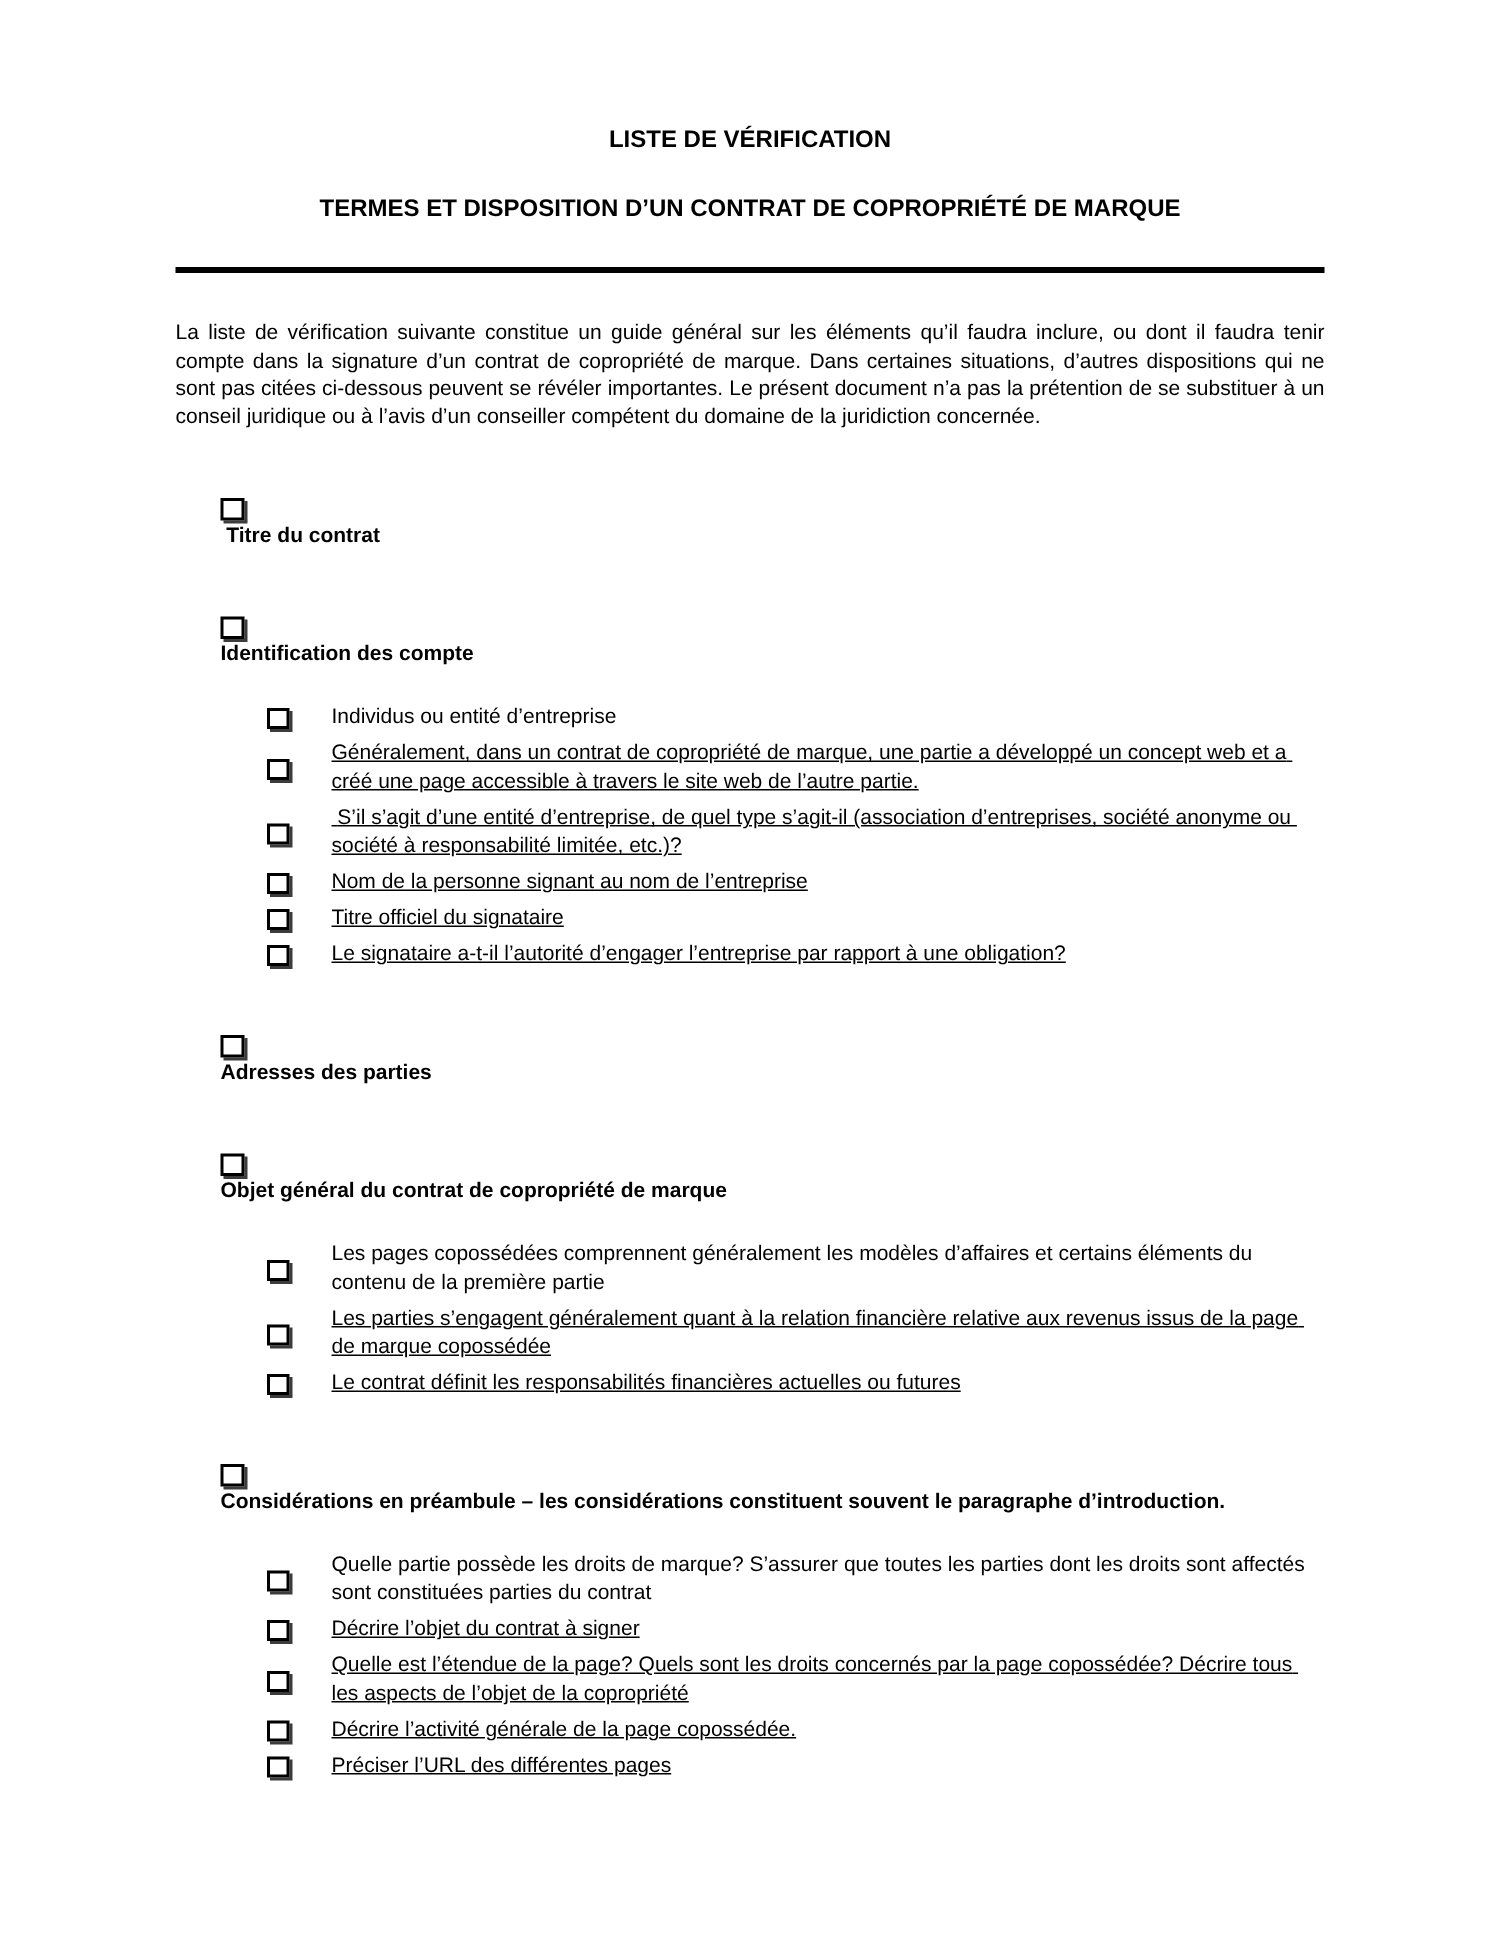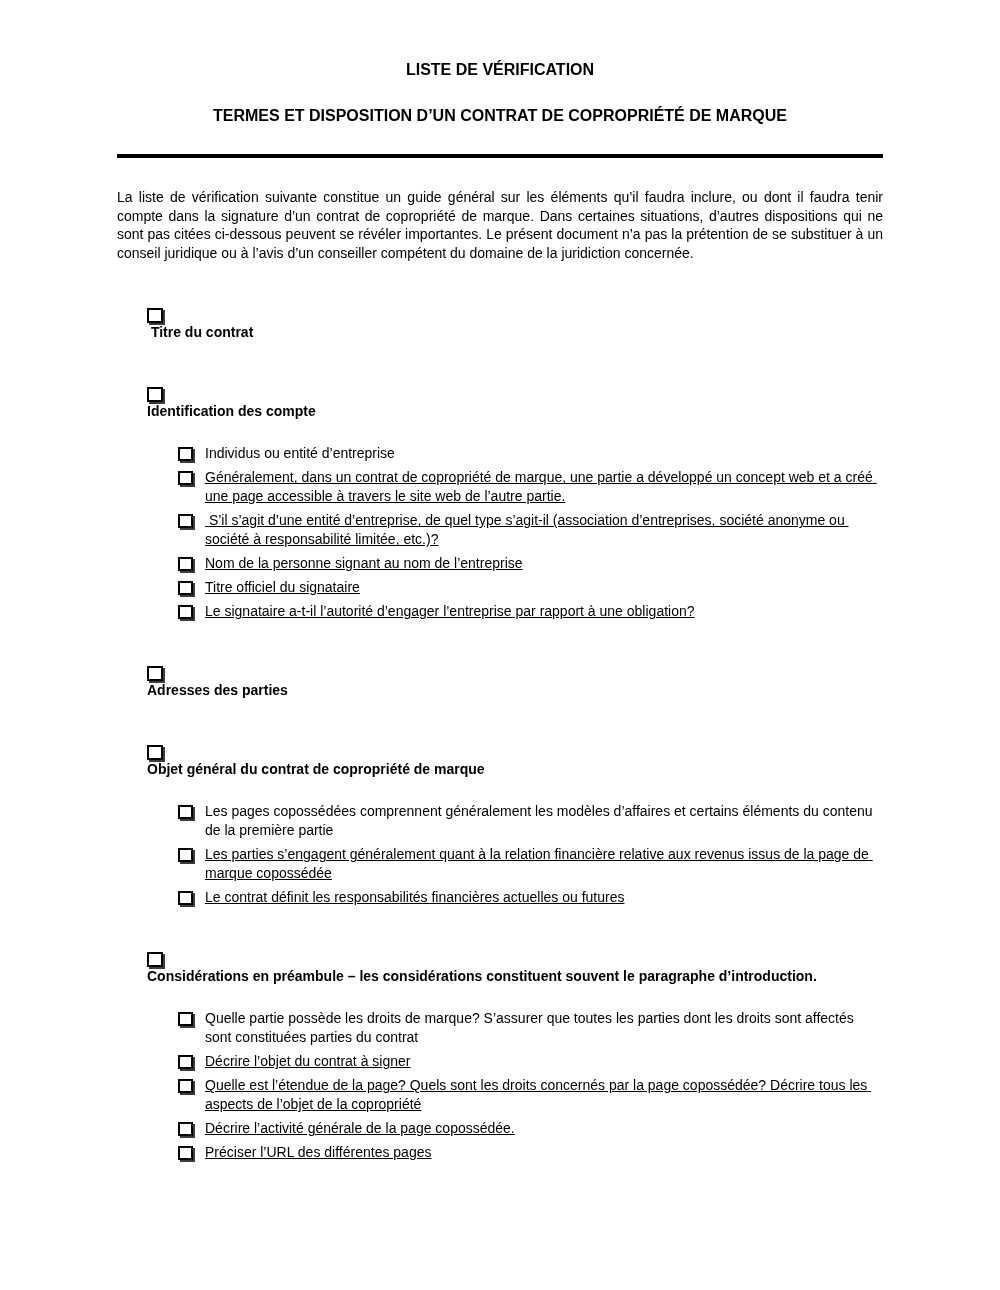--- a/index.html
+++ b/index.html
@@ -4,21 +4,21 @@
 <style>
   html, body { margin: 0; padding: 0; background: #ffffff; }
   .page {
     position: relative;
     width: 1000px;
     height: 1290px;
     box-sizing: border-box;
     background: #ffffff;
     color: #000000;
     font-family: "Liberation Sans", "DejaVu Sans", sans-serif;
-    padding: 60px 117px 0 117px;
+    padding: 84px 117px 0 117px;
     overflow: hidden;
   }
   .doc-title, .doc-subtitle {
     margin: 0;
     text-align: center;
     font-size: 16px;
     line-height: 20px;
     font-weight: bold;
     white-space: pre-wrap;
   }
@@ -45,22 +45,22 @@
     column-gap: 15px;
     margin-left: 30px;
     font-weight: bold;
     font-size: 14px;
     line-height: 19px;
     flex-direction: column;
   }
   .items { margin-top: 23px; margin-left: 61px; }
   .item-row {
     display: flex;
-    align-items: flex-start;
-    column-gap: 12px;
+    align-items: center;
+    column-gap: 28px;
     font-size: 14px;
     line-height: 19px;
   }
   .item-row + .item-row { margin-top: 5px; text-decoration: underline; }
   .cb {
     flex: 0 0 auto;
     display: inline-block;
     box-sizing: border-box;
     background: #ffffff;
     border: 2px solid #000000;

